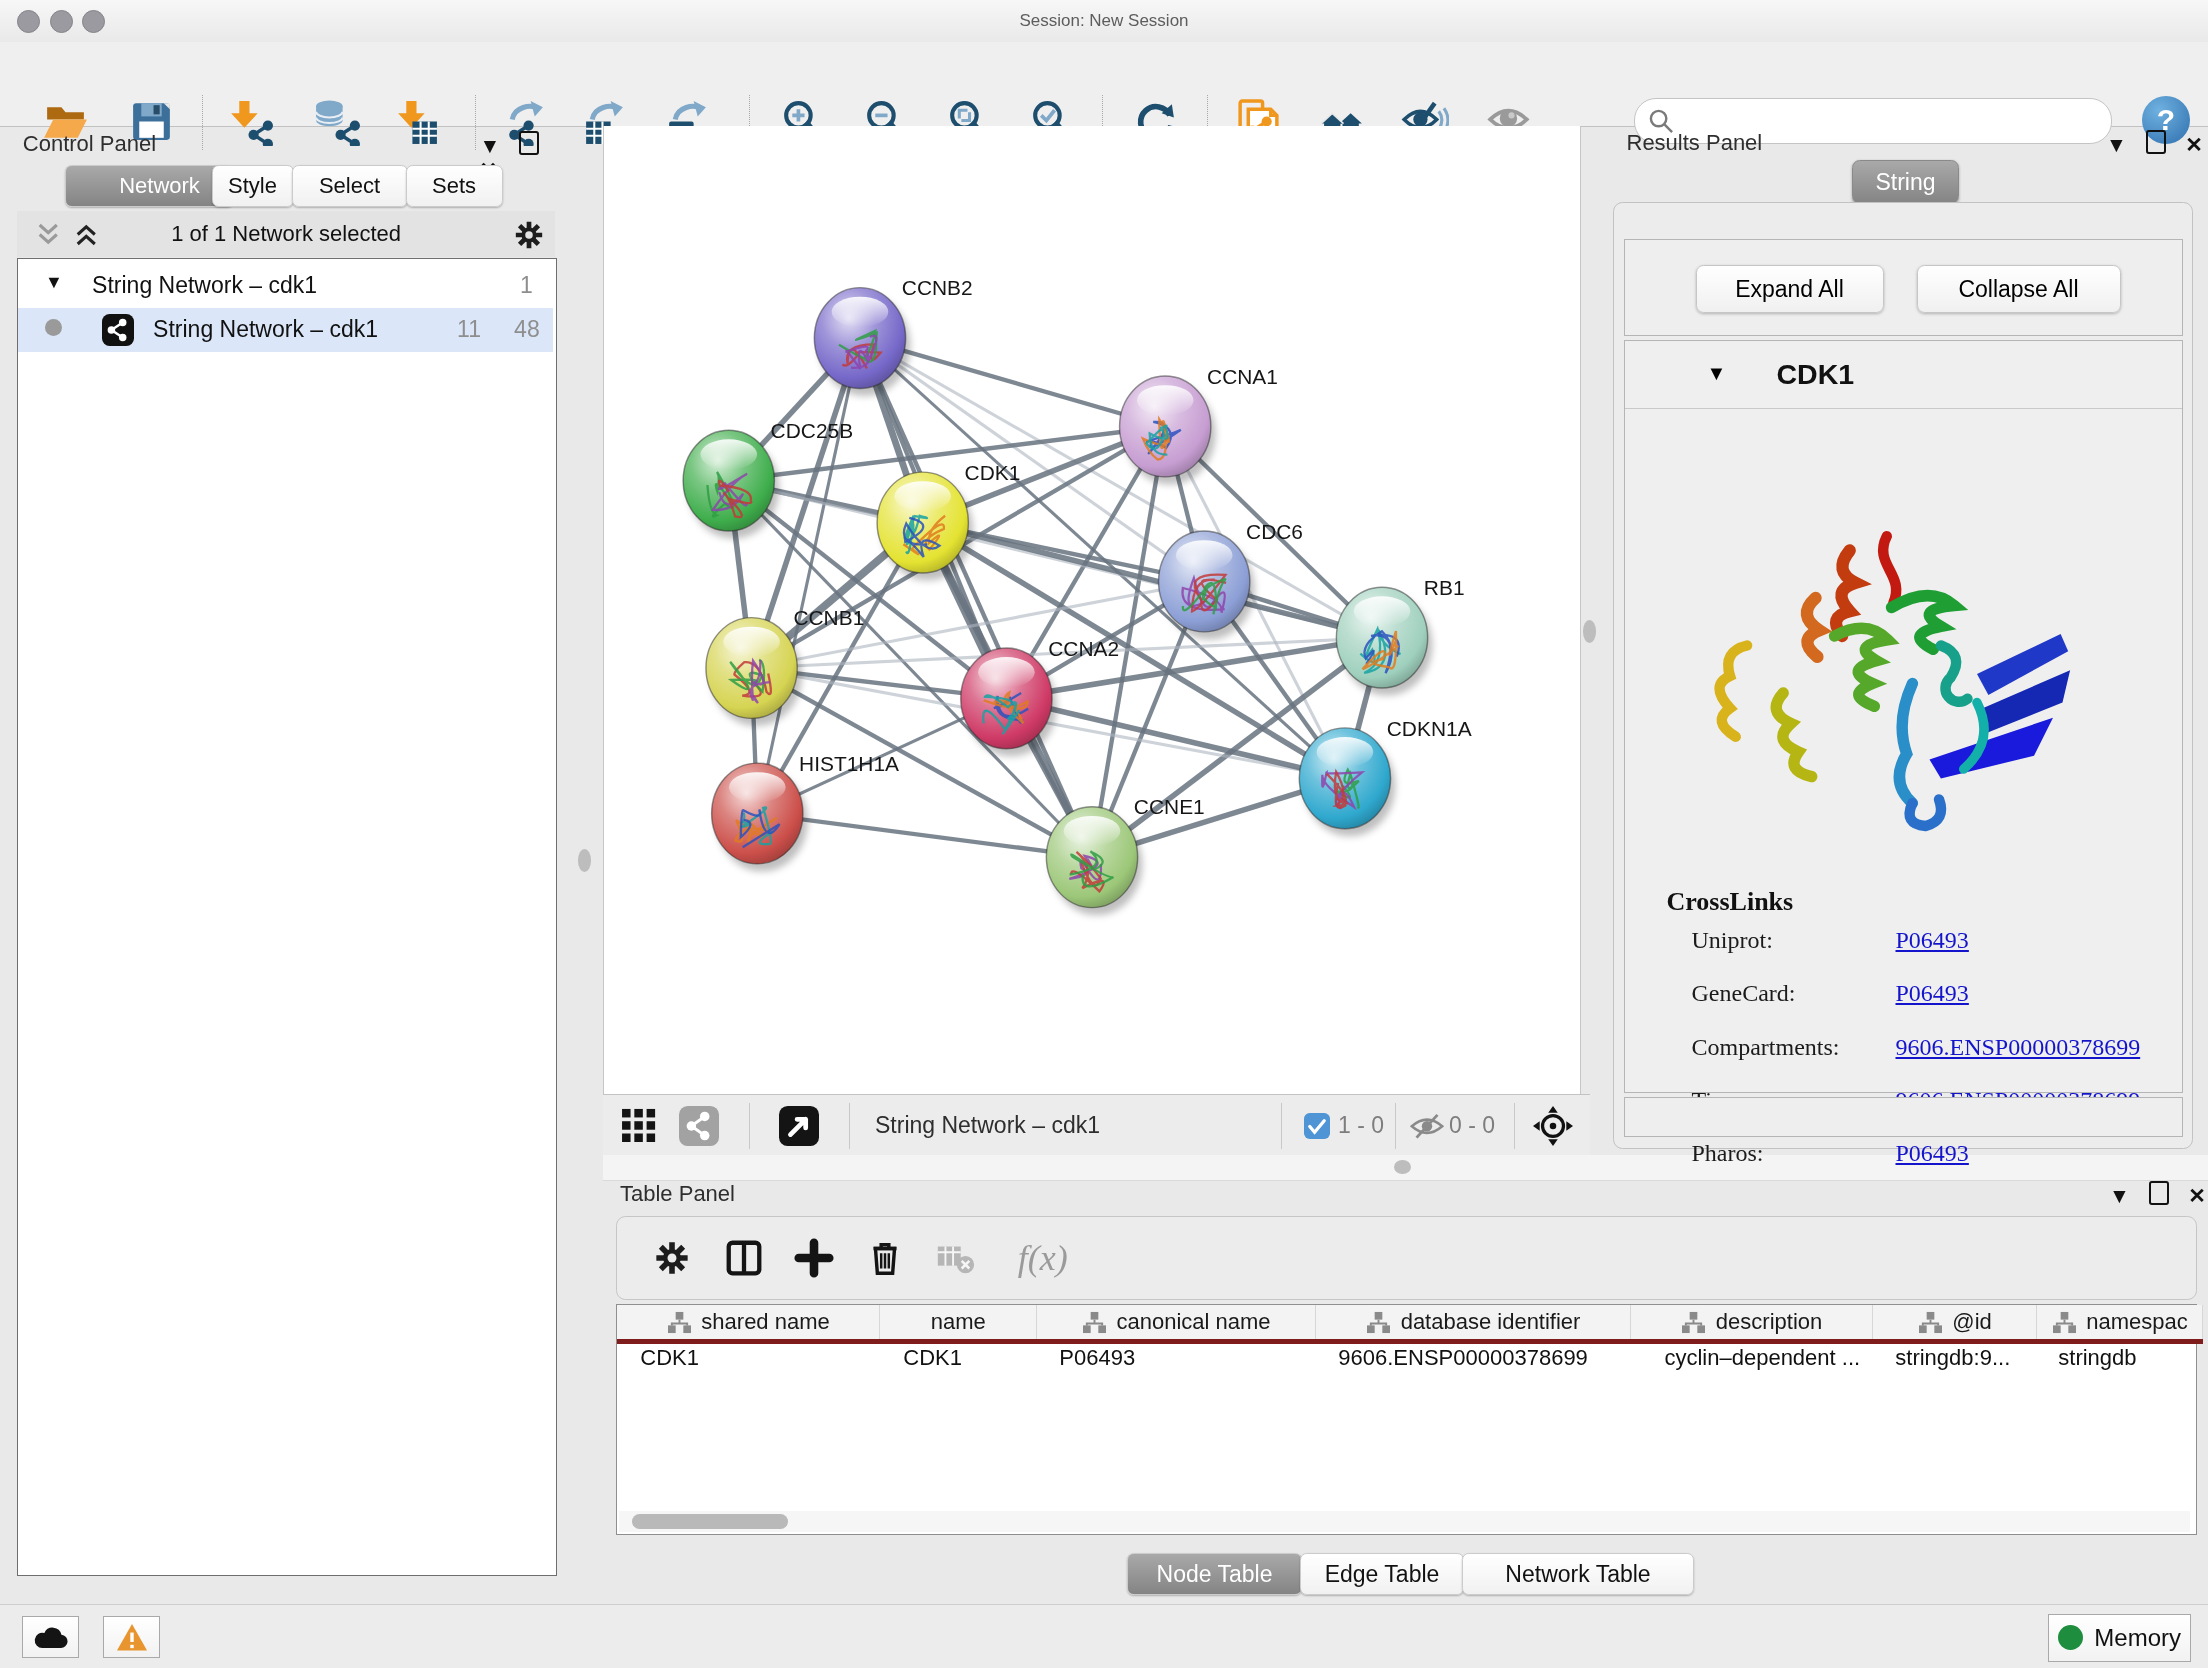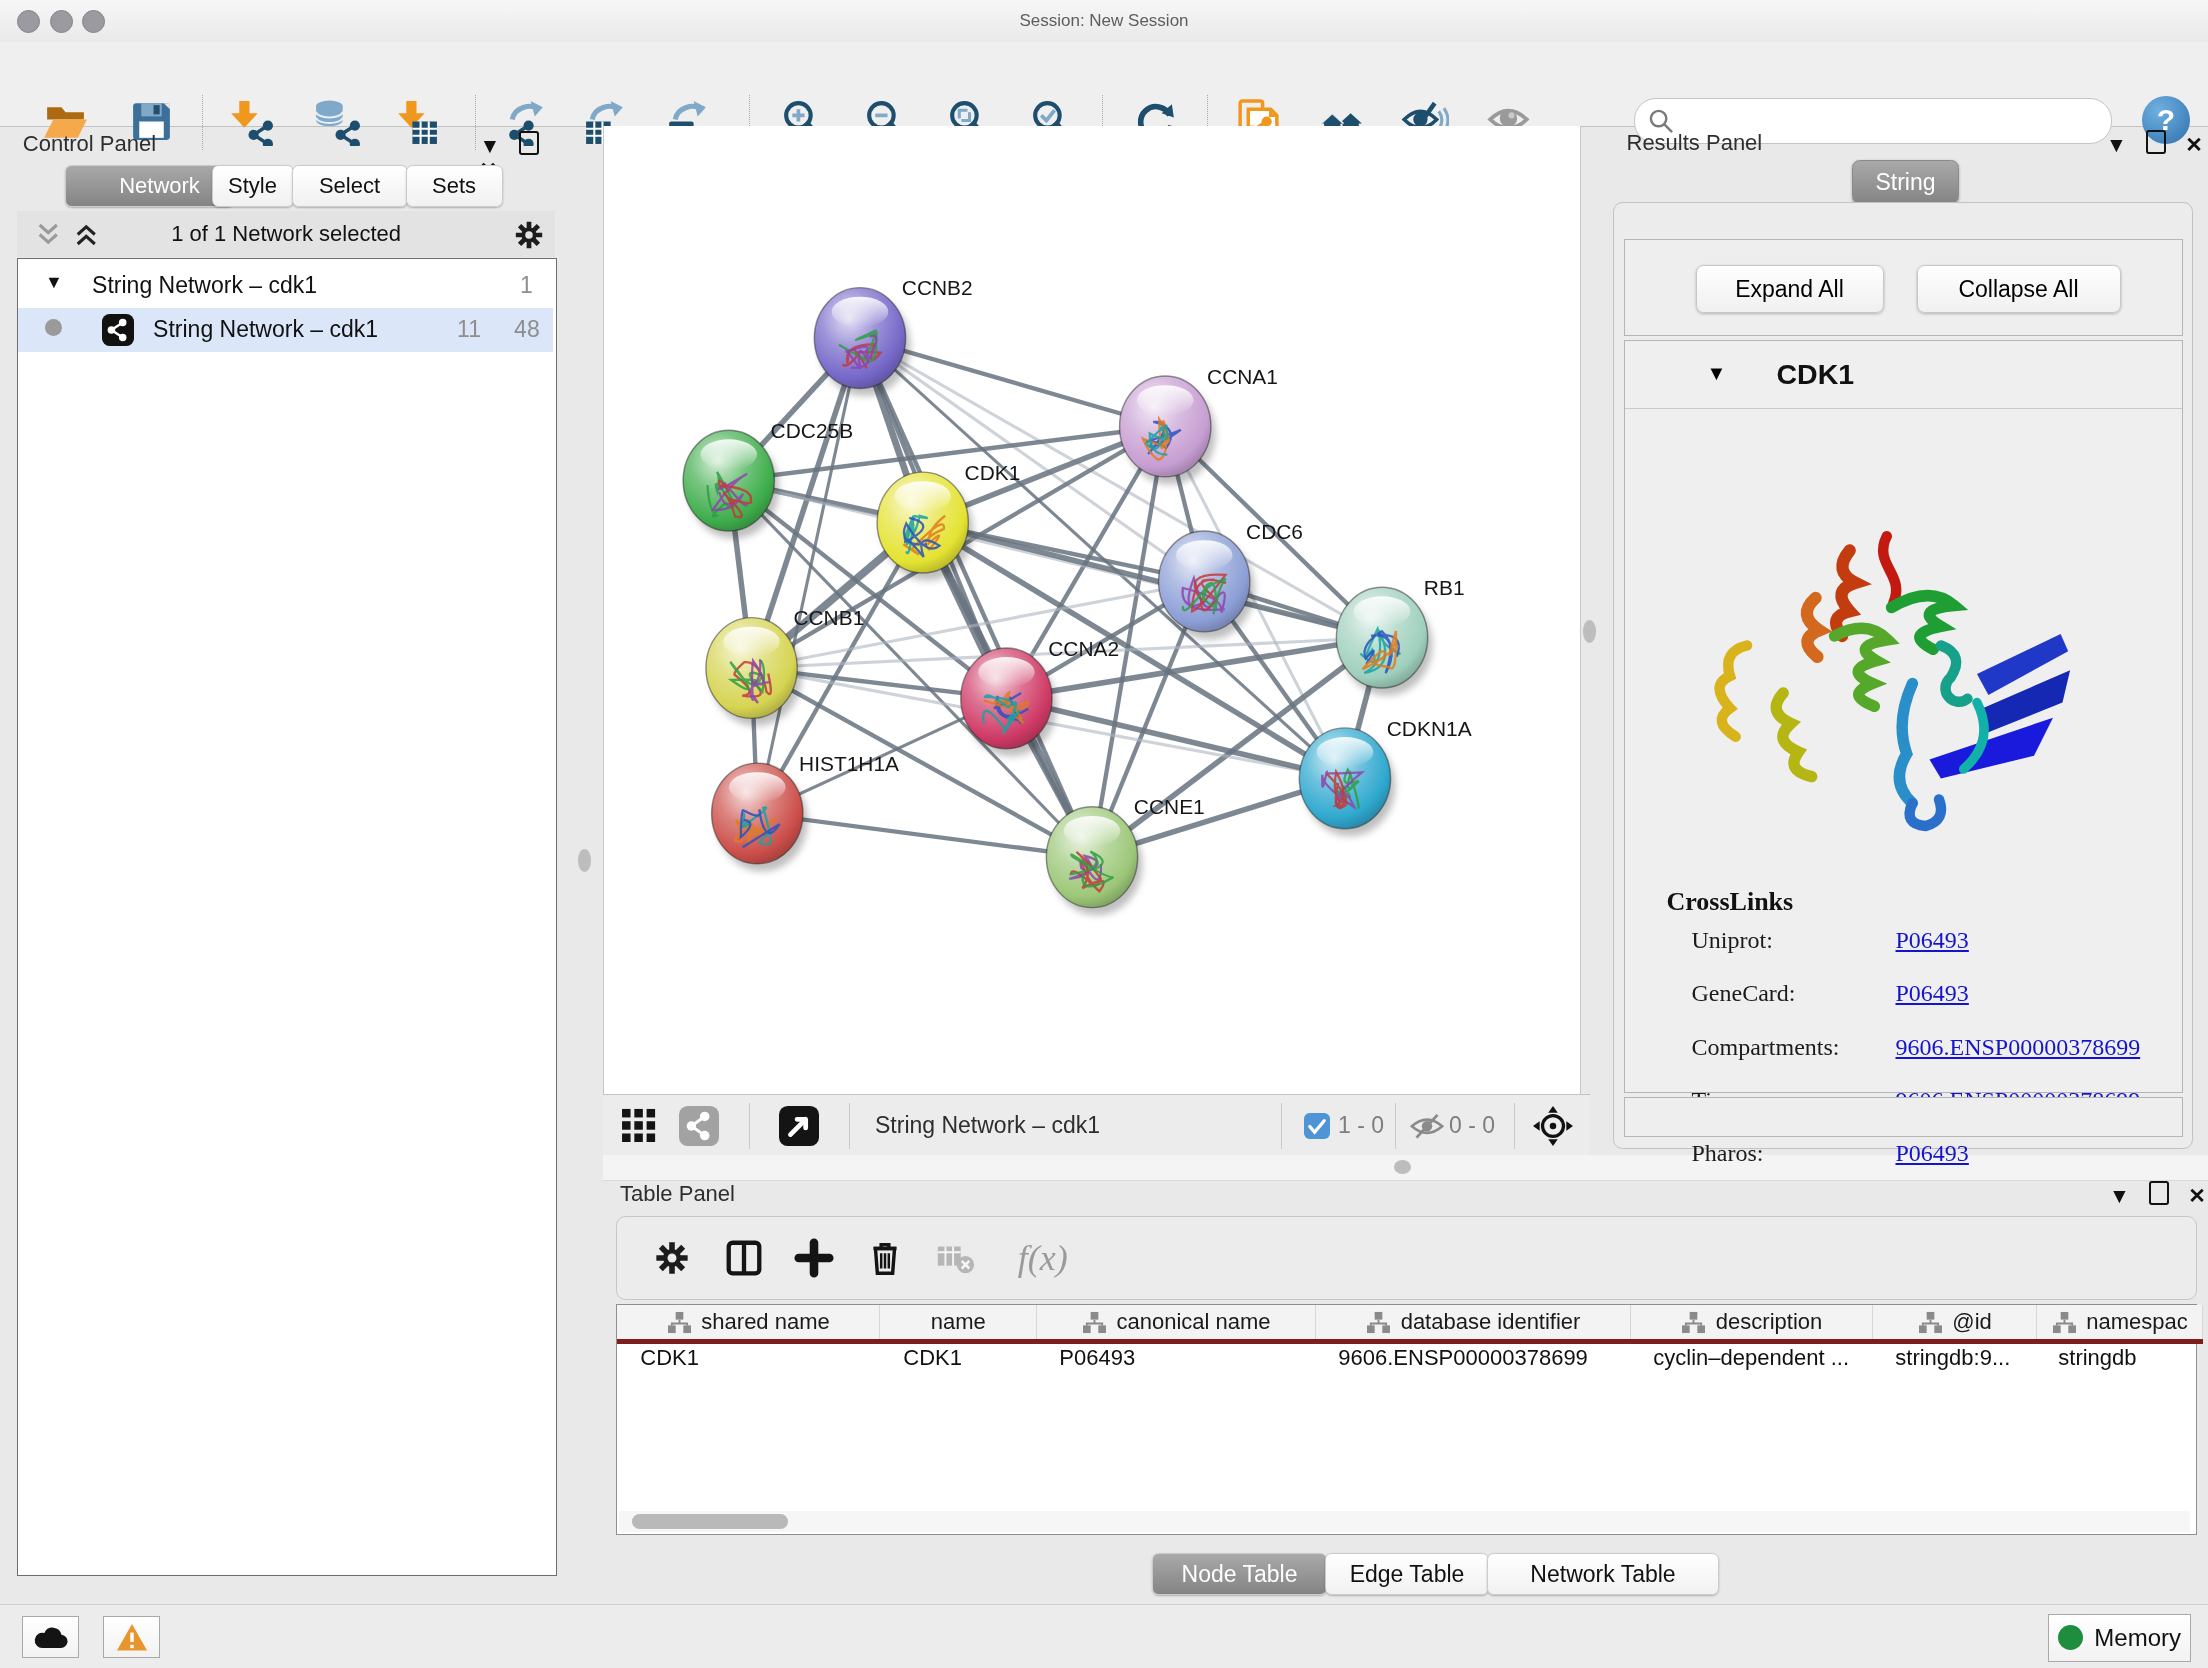--- a/index.html
+++ b/index.html
@@ -50,21 +50,21 @@
   
   .tpanel{left:603px;top:1179px;width:1605px;height:424px;}
   .ttoolbar{position:absolute;left:13.3px;top:37px;width:1579px;height:82px;background:#ececec;border:1px solid #c6c6c6;border-radius:9.5px;}
   .tibtn{position:absolute;top:13.3px;width:55px;height:55px;display:flex;align-items:center;justify-content:center;cursor:pointer;}
   .ttable{position:absolute;left:13.3px;top:125px;width:1579px;height:229px;background:#fff;border:1.9px solid #8f8f8f;}
   .thead{position:absolute;left:0;top:0;height:34px;background:#f3f3f3;border-bottom:5px solid #7f1d1d;display:flex;}
   .th{position:relative;height:34px;border-right:1px solid #d7d7d7;font-size:22px;color:#1a1a1a;display:flex;align-items:center;justify-content:center;gap:9.5px;}
   .td{position:absolute;top:40px;font-size:22px;color:#111;padding-left:23px;box-sizing:border-box;white-space:nowrap;overflow:hidden;}
   .hscroll{position:absolute;left:1.9px;bottom:1.9px;width:1571px;height:21px;background:#f6f6f6;}
   .hthumb{position:absolute;left:13.3px;top:2.9px;width:156px;height:15px;border-radius:7.6px;background:#b9b9b9;}
-  .btab{position:absolute;top:374px;height:40px;background:linear-gradient(#ffffff,#f1f1f1);border:1px solid #cbcbcb;border-radius:6.7px;font-size:23px;color:#111;text-align:center;line-height:40px;box-shadow:0 1px 1.9px rgba(0,0,0,.25);cursor:pointer;margin-left:25px;}
+  .btab{position:absolute;top:374px;height:40px;background:linear-gradient(#ffffff,#f1f1f1);border:1px solid #cbcbcb;border-radius:6.7px;font-size:23px;color:#111;text-align:center;line-height:40px;box-shadow:0 1px 1.9px rgba(0,0,0,.25);cursor:pointer;}
   .btab.sel{background:linear-gradient(#a9a9a9,#848484);color:#fff;}
   
   .statusbar{left:0;top:1604px;width:2208px;height:65px;background:#ececec;border-top:1px solid #cfcfcf;}
   .sbtn{position:absolute;top:11.4px;width:55px;height:40px;background:linear-gradient(#ffffff,#f2f2f2);border:1.9px solid #a9a9a9;display:flex;align-items:center;justify-content:center;cursor:pointer;}
   .membtn{position:absolute;left:2048px;top:8.6px;width:141px;height:46px;background:linear-gradient(#ffffff,#f2f2f2);border:1.9px solid #a9a9a9;display:flex;align-items:center;justify-content:center;gap:11.4px;font-size:24px;color:#111;cursor:pointer;}
   .memdot{width:25px;height:25px;border-radius:50%;background:#1e8e3e;}
   .netlabel{font-size:22px;fill:#161616;font-family:"Liberation Sans",sans-serif;}
 </style>
 </head>
 <body>
@@ -774,21 +774,21 @@
             <path d="M13 9v4M5 15v-2h16v2" stroke="#8a8a8a" stroke-width="2" fill="none"></path>
           </svg>
           <span>namespac</span>
         </div>
       </div>
     <div id="table-body">
         <div class="td" style="left: 0px; width: 262px;">CDK1</div>
         <div class="td" style="left: 263px; width: 156px;">CDK1</div>
         <div class="td" style="left: 419px; width: 278px;">P06493</div>
         <div class="td" style="left: 698px; width: 314px;">9606.ENSP00000378699</div>
-        <div class="td" style="left: 1013px; width: 241px;">cyclin–dependent ...</div>
+        <div class="td" style="left: 1013px; width: 241px; text-align: center;">cyclin–dependent ...</div>
         <div class="td" style="left: 1255px; width: 163px;">stringdb:9...</div>
         <div class="td" style="left: 1418px; width: 165px;">stringdb</div>
       </div>
     <div class="hscroll">
         <div class="hthumb"></div>
       </div>
   </div>
   <div id="bottom-tabs">
       <div class="btab sel" style="left: 524px; width: 173px;">Node Table</div>
       <div class="btab" style="left: 697px; width: 162px;">Edge Table</div>

